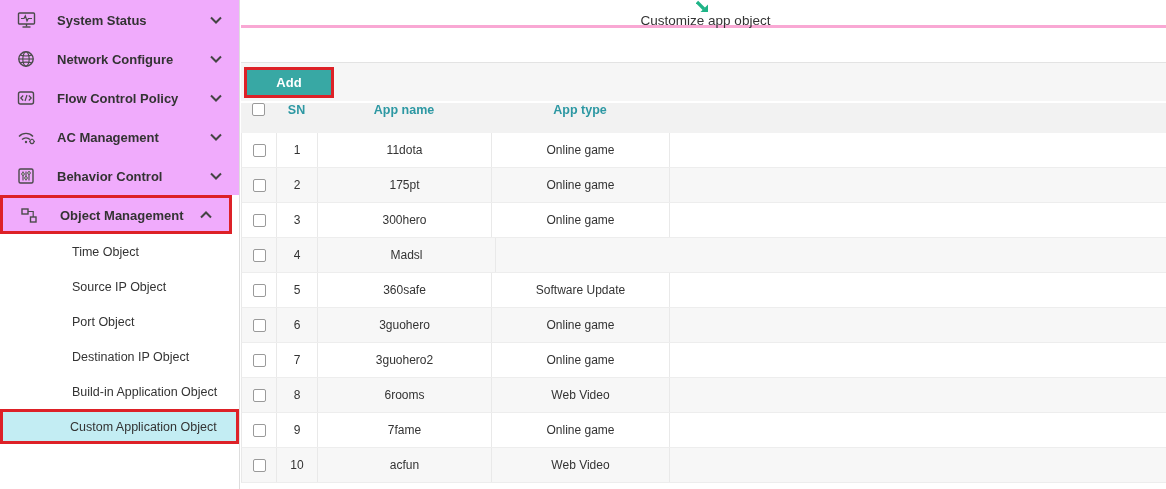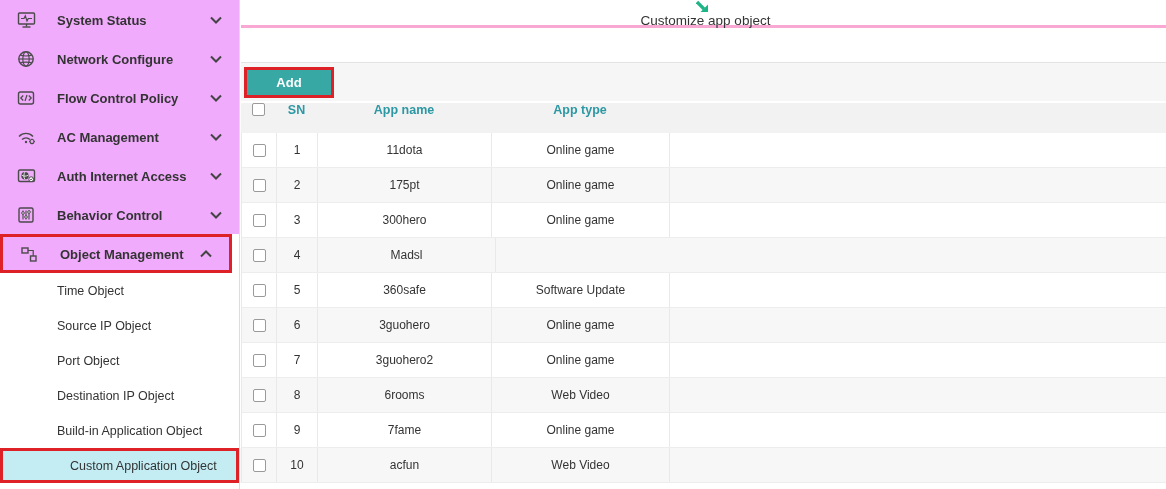--- a/index.html
+++ b/index.html
@@ -7,21 +7,21 @@
   body { font-family:"Liberation Sans", sans-serif; color:#333; }
   .app { position:relative; width:1166px; height:489px; background:#fff; }
 
   
   .sidebar { position:absolute; left:0; top:0; width:240px; height:100%; background:#fff; border-right:1px solid #ddd; }
   .side-item { position:relative; height:39px; cursor:pointer; background:#f0abfc; }
   .side-item .icon { position:absolute; left:15px; top:50%; transform:translateY(-50%); width:22px; height:22px; display:flex; align-items:center; justify-content:center; }
   .side-item .lbl { position:absolute; left:57px; top:50%; transform:translateY(-50%); font-size:13px; font-weight:bold; color:#333; white-space:nowrap; }
   .side-item .chev { position:absolute; right:15px; top:50%; transform:translateY(-50%); width:16px; height:16px; display:flex; align-items:center; justify-content:center; }
   .side-item.annotated { border:3px solid var(--red); margin-right:7px;padding-left:13px; }
-  .sub-item { height:35px; display:flex; align-items:center; padding-left:57px; font-size:12.5px; color:#333; cursor:pointer; background:#fff; }
+  .sub-item { height:35px; display:flex; align-items:center; padding-left:72px; font-size:12.5px; color:#333; cursor:pointer; background:#fff; }
   .sub-item.selected { background:var(--cyan); border:3px solid var(--red); padding-left:67px; }
 
   
   .content { position:absolute; left:241px; top:0; right:0; bottom:0; background:#fff; }
   .titlebar { height:28px; border-bottom:3px solid #f9a8d4; display:flex; align-items:center; padding-left:4px; font-size:13.5px; color:#333;flex-direction:column; }
   .titlebar .arrow { display:flex; margin-right:6px; }
   .gapzone { height:34px; background:#fff; }
   .toolbar { height:41px; background:#f6f6f6; border-top:1px solid #e3e3e3; border-bottom:2px solid #fff; display:flex; align-items:center; }
   .add-wrap { margin-left:3px; border:3px solid var(--red); display:inline-block; line-height:0; }
   .add-btn { width:84px; height:25px; background:var(--teal); color:#fff; font-size:13px; font-weight:bold; border:none; cursor:pointer; font-family:"Liberation Sans", sans-serif; }
@@ -111,37 +111,20 @@
           </span>
     <span class="lbl">AC Management</span>
     <span class="chev">
             <svg width="14" height="14" viewBox="0 0 14 14">
               <polyline points="2,4.5 7,9.5 12,4.5" fill="none" stroke="#444" stroke-width="2"></polyline>
             </svg>
           </span>
   </div>
         <div class="side-item">
     <span class="icon">
-            <svg width="21" height="20" viewBox="0 0 21 20">
-              <rect x="2.5" y="4" width="16" height="11.5" rx="1.5" fill="none" stroke="#4a4a4a" stroke-width="1.4"></rect>
-              <circle cx="9" cy="9.7" r="3.8" fill="#4a4a4a"></circle>
-              <path d="M5.5,9 C7.5,10.5 10.5,10.5 12.5,9 M9,5.9 C7.5,8 7.5,11.5 9,13.5" stroke="#fff" stroke-width="0.8" fill="none"></path>
-              <circle cx="15.2" cy="13.2" r="2.4" fill="#fff" stroke="#4a4a4a" stroke-width="1"></circle>
-              <polyline points="14.2,13.2 15,14 16.3,12.5" fill="none" stroke="#4a4a4a" stroke-width="0.9"></polyline>
-            </svg>
-          </span>
-    <span class="lbl">Auth Internet Access</span>
-    <span class="chev">
-            <svg width="14" height="14" viewBox="0 0 14 14">
-              <polyline points="2,4.5 7,9.5 12,4.5" fill="none" stroke="#444" stroke-width="2"></polyline>
-            </svg>
-          </span>
-  </div>
-        <div class="side-item">
-    <span class="icon">
             <svg width="20" height="20" viewBox="0 0 20 20">
               <rect x="3" y="3" width="14" height="14" rx="1.5" fill="none" stroke="#4a4a4a" stroke-width="1.4"></rect>
               <line x1="7" y1="5.5" x2="7" y2="14.5" stroke="#4a4a4a" stroke-width="1.1"></line>
               <line x1="10" y1="5.5" x2="10" y2="14.5" stroke="#4a4a4a" stroke-width="1.1"></line>
               <line x1="13" y1="5.5" x2="13" y2="14.5" stroke="#4a4a4a" stroke-width="1.1"></line>
               <circle cx="7" cy="8" r="1.3" fill="#fff" stroke="#4a4a4a"></circle>
               <circle cx="10" cy="12" r="1.3" fill="#fff" stroke="#4a4a4a"></circle>
               <circle cx="13" cy="7" r="1.3" fill="#fff" stroke="#4a4a4a"></circle>
             </svg>
           </span>

